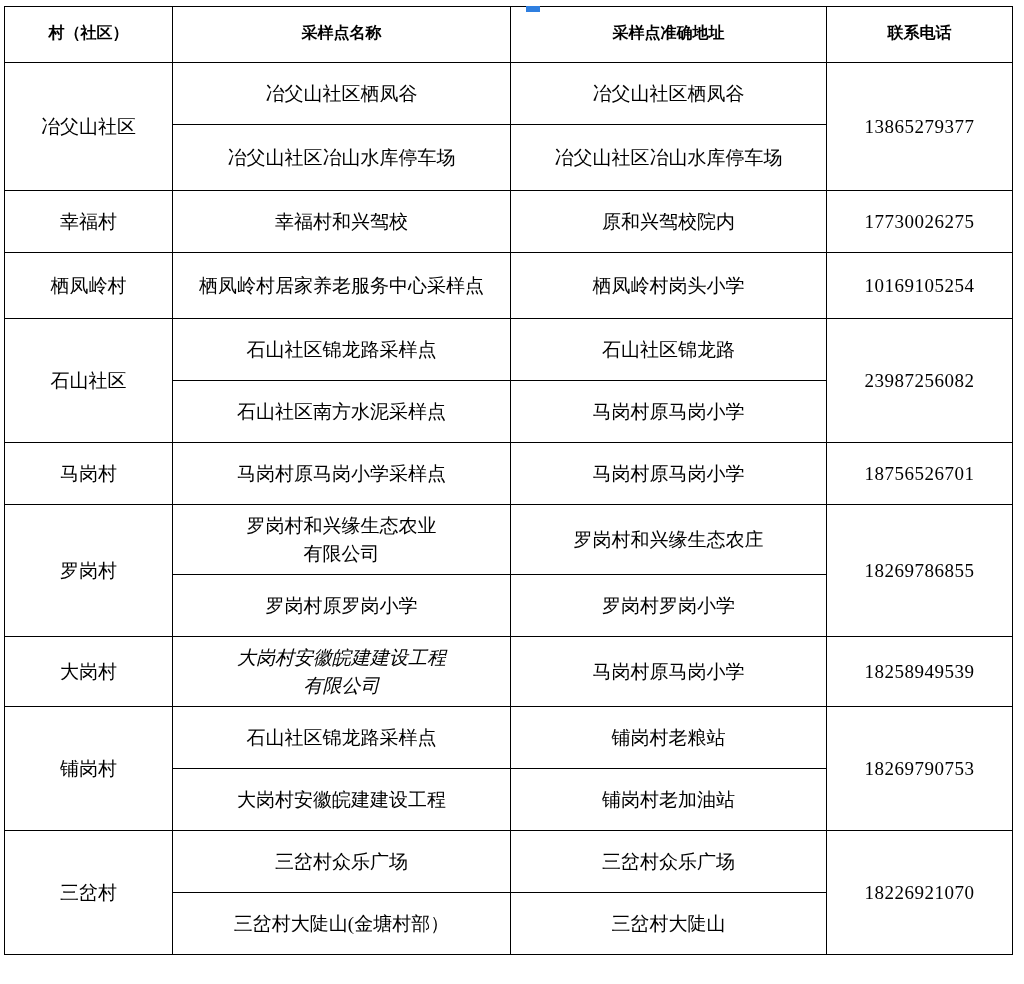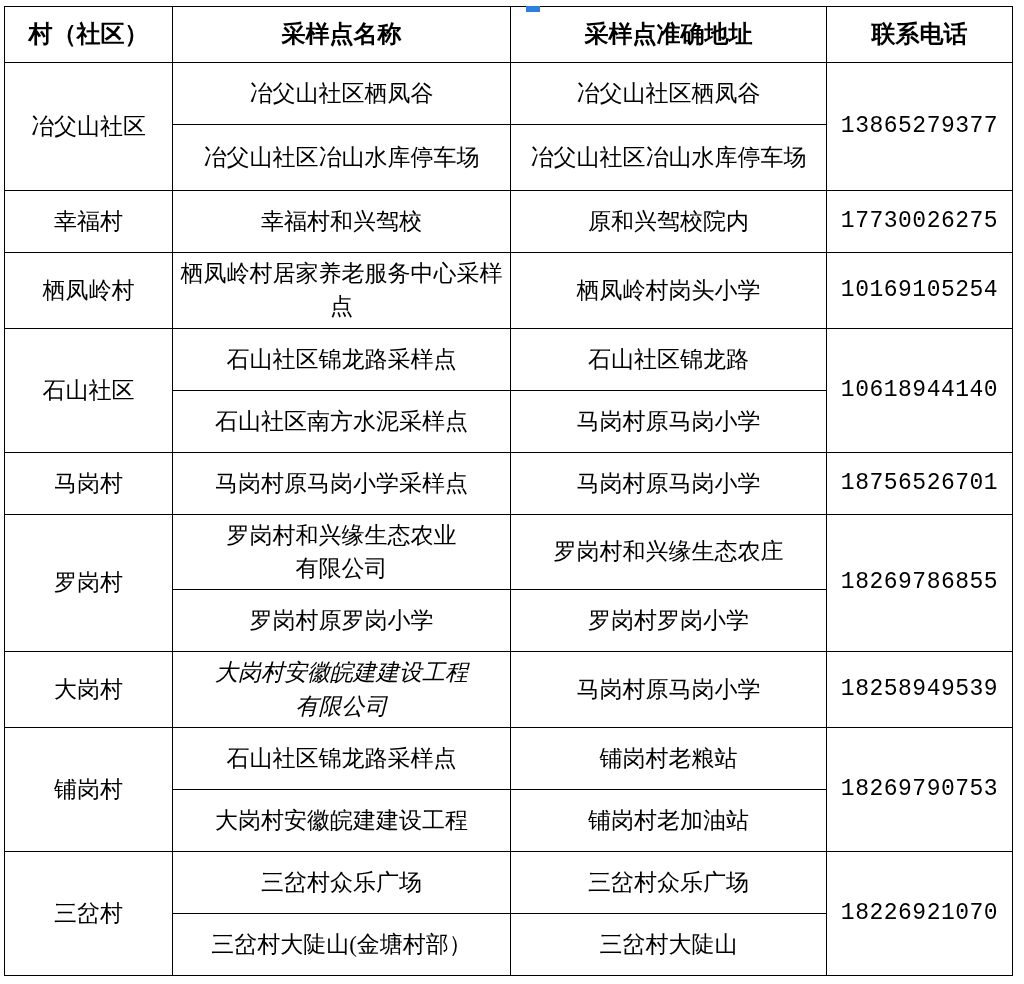--- a/index.html
+++ b/index.html
@@ -35,38 +35,39 @@
     table-layout: fixed;
     width: 1008px;
     margin-left: 4px;
     margin-top: 6px;
   }
   table.sampling-table td,
   table.sampling-table th {
     border: 1px solid #000000;
     text-align: center;
     vertical-align: middle;
-    font-size: 23px;
+    font-size: 19px;
     line-height: 1.45;
     padding: 4px 6px;
     box-sizing: border-box;
     font-weight: normal;
   }
   table.sampling-table thead th {
     font-weight: bold;
-    font-size: 24px;
+    font-size: 16px;
     height: 56px;
+    font-family: Liberation Mono, monospace;
   }
   col.c1 { width: 168px; }
   col.c2 { width: 338px; }
   col.c3 { width: 316px; }
   col.c4 { width: 186px; }
 
   td.village { font-size: 19px; font-family: Liberation Serif, serif; }
-  td.phone { font-size: 19px; letter-spacing: 0.5px; font-family: Liberation Mono, monospace; }
+  td.phone { font-size: 19px; letter-spacing: 0.5px; }
   td.site, td.addr { font-size: 19px; }
 
   .row-tall { height: 70px; }
   .row-std { height: 62px; }
   .row-dbl { height: 66px; }
 </style>
 </head>
 <body>
 
 <div class="page">
@@ -112,21 +113,21 @@
         <td class="village">栖凤岭村</td>
         <td class="site">栖凤岭村居家养老服务中心采样点</td>
         <td class="addr">栖凤岭村岗头小学</td>
         <td class="phone">10169105254</td>
       </tr>
 
       <tr class="row-std">
         <td class="village" rowspan="2">石山社区</td>
         <td class="site">石山社区锦龙路采样点</td>
         <td class="addr">石山社区锦龙路</td>
-        <td class="phone" rowspan="2">10618944140</td>
+        <td class="phone" rowspan="2">23987256082</td>
       </tr>
       <tr class="row-std">
         <td class="site">石山社区南方水泥采样点</td>
         <td class="addr">马岗村原马岗小学</td>
       </tr>
 
       <tr class="row-std">
         <td class="village">马岗村</td>
         <td class="site">马岗村原马岗小学采样点</td>
         <td class="addr">马岗村原马岗小学</td>

